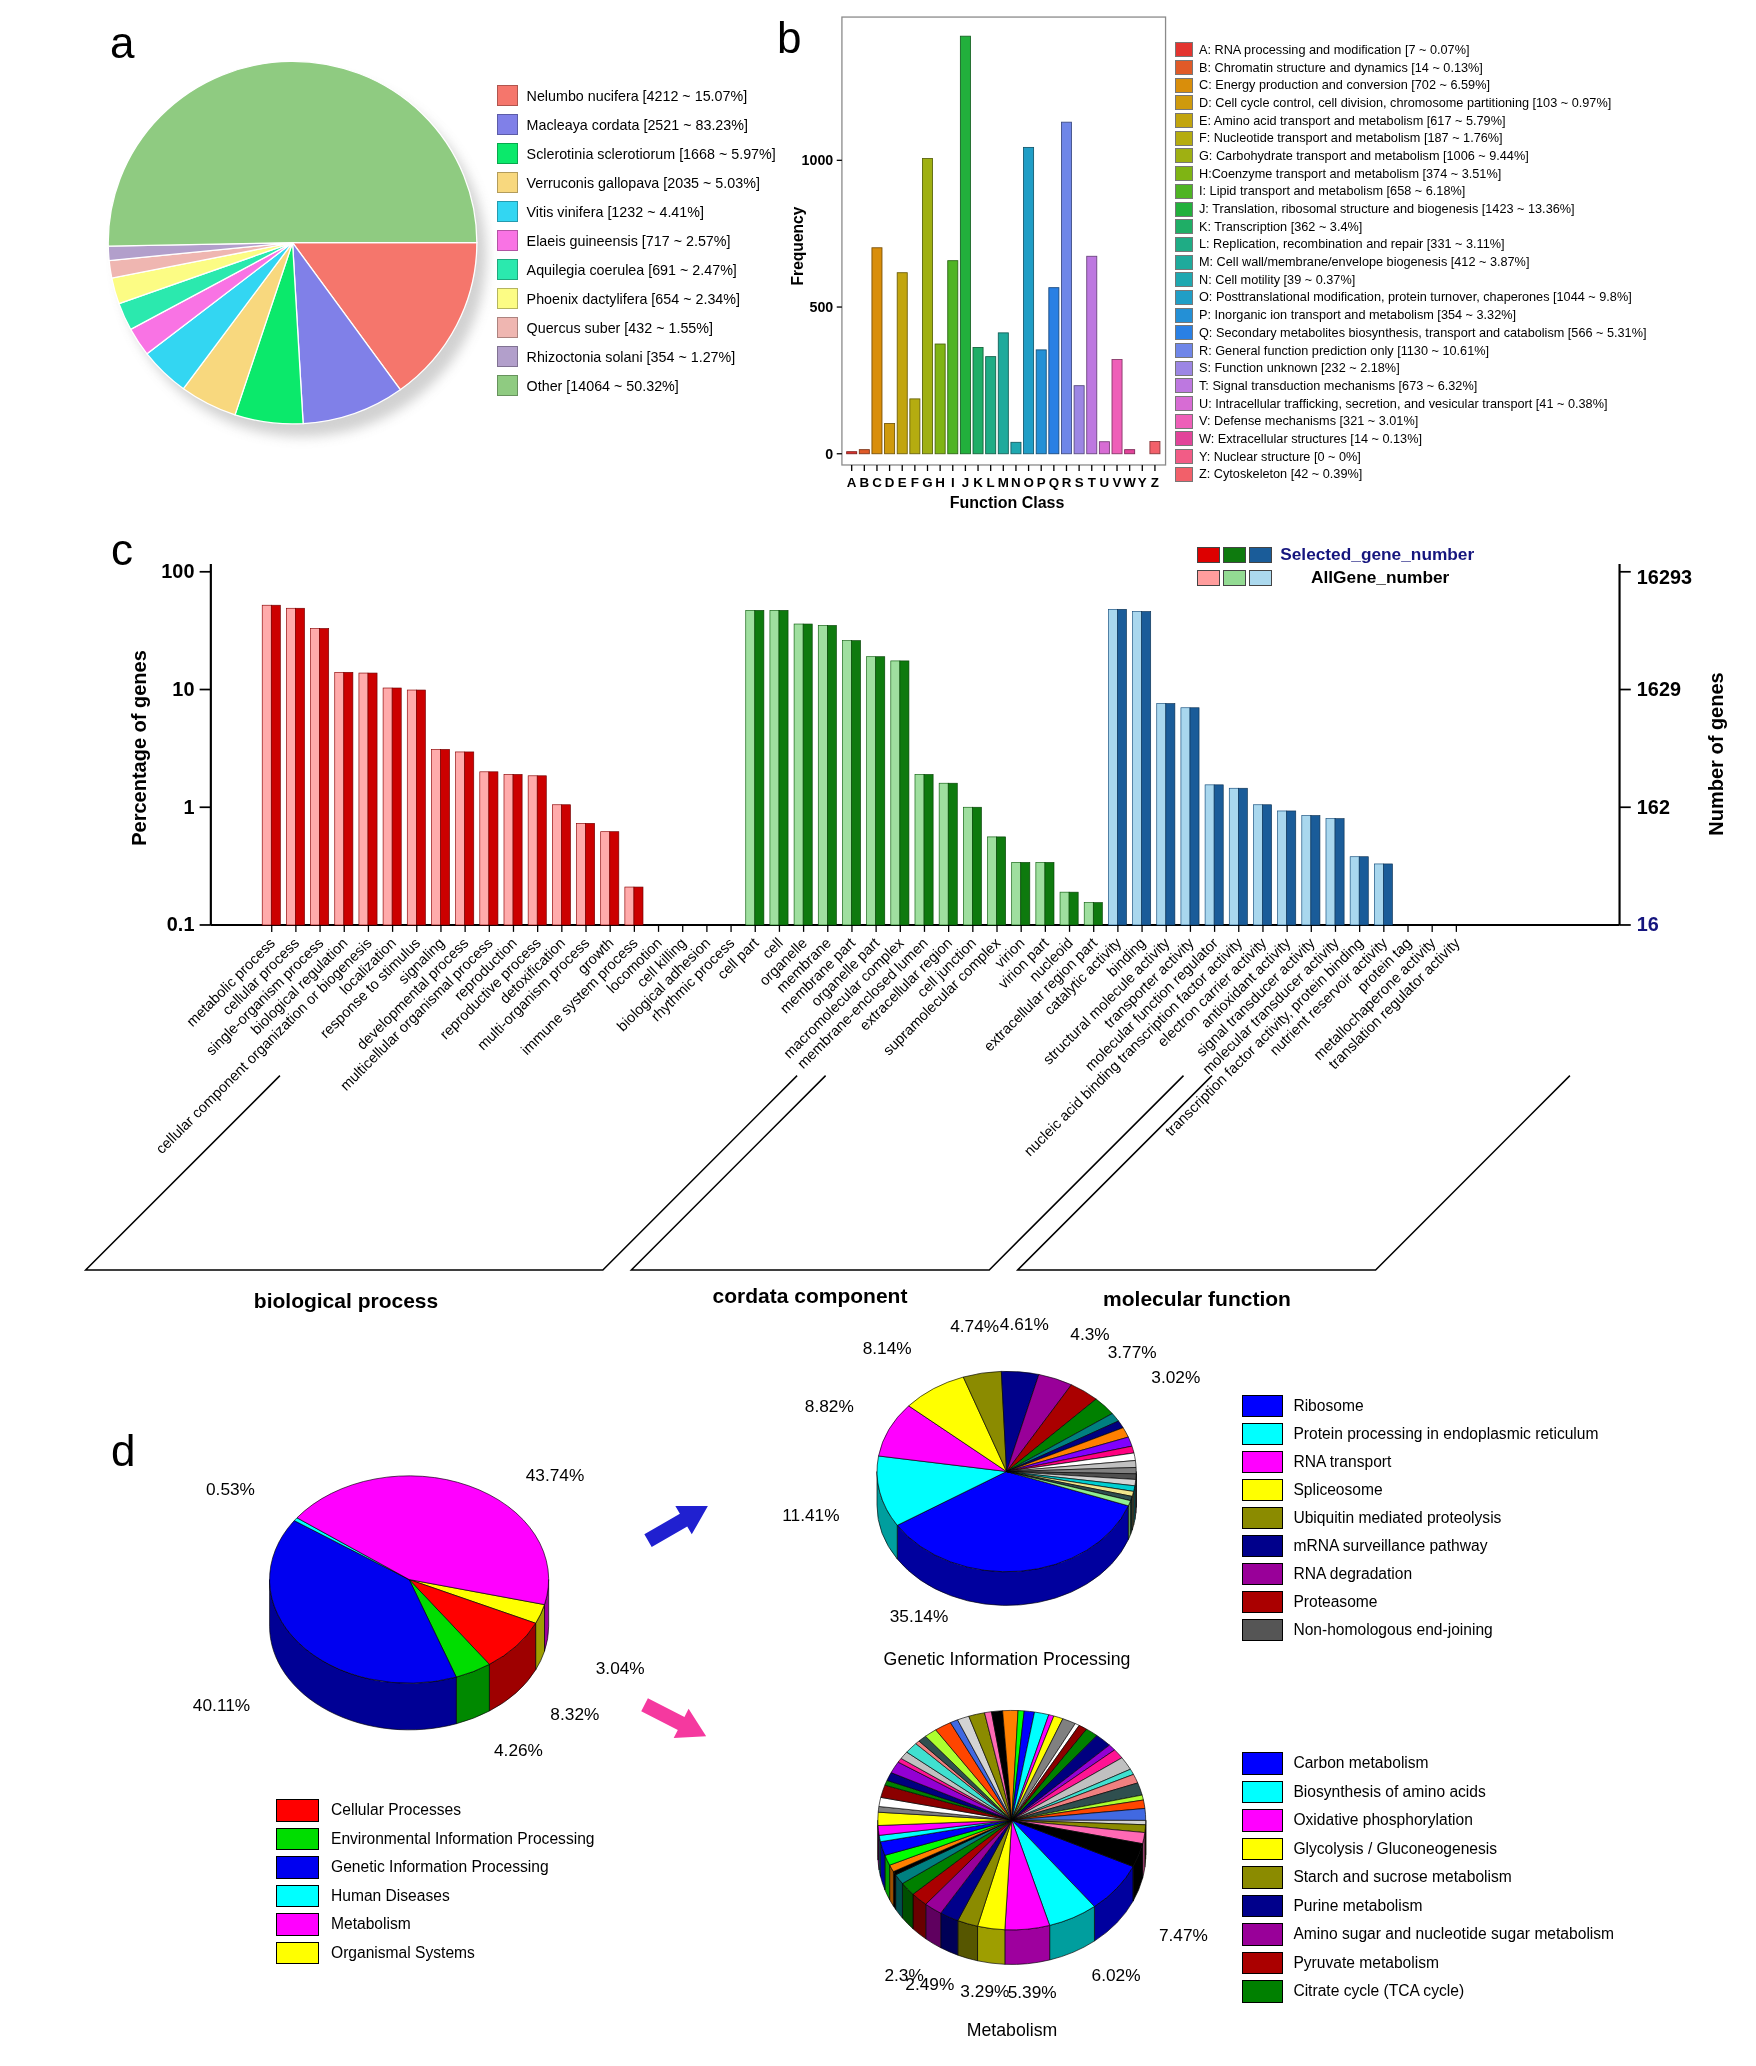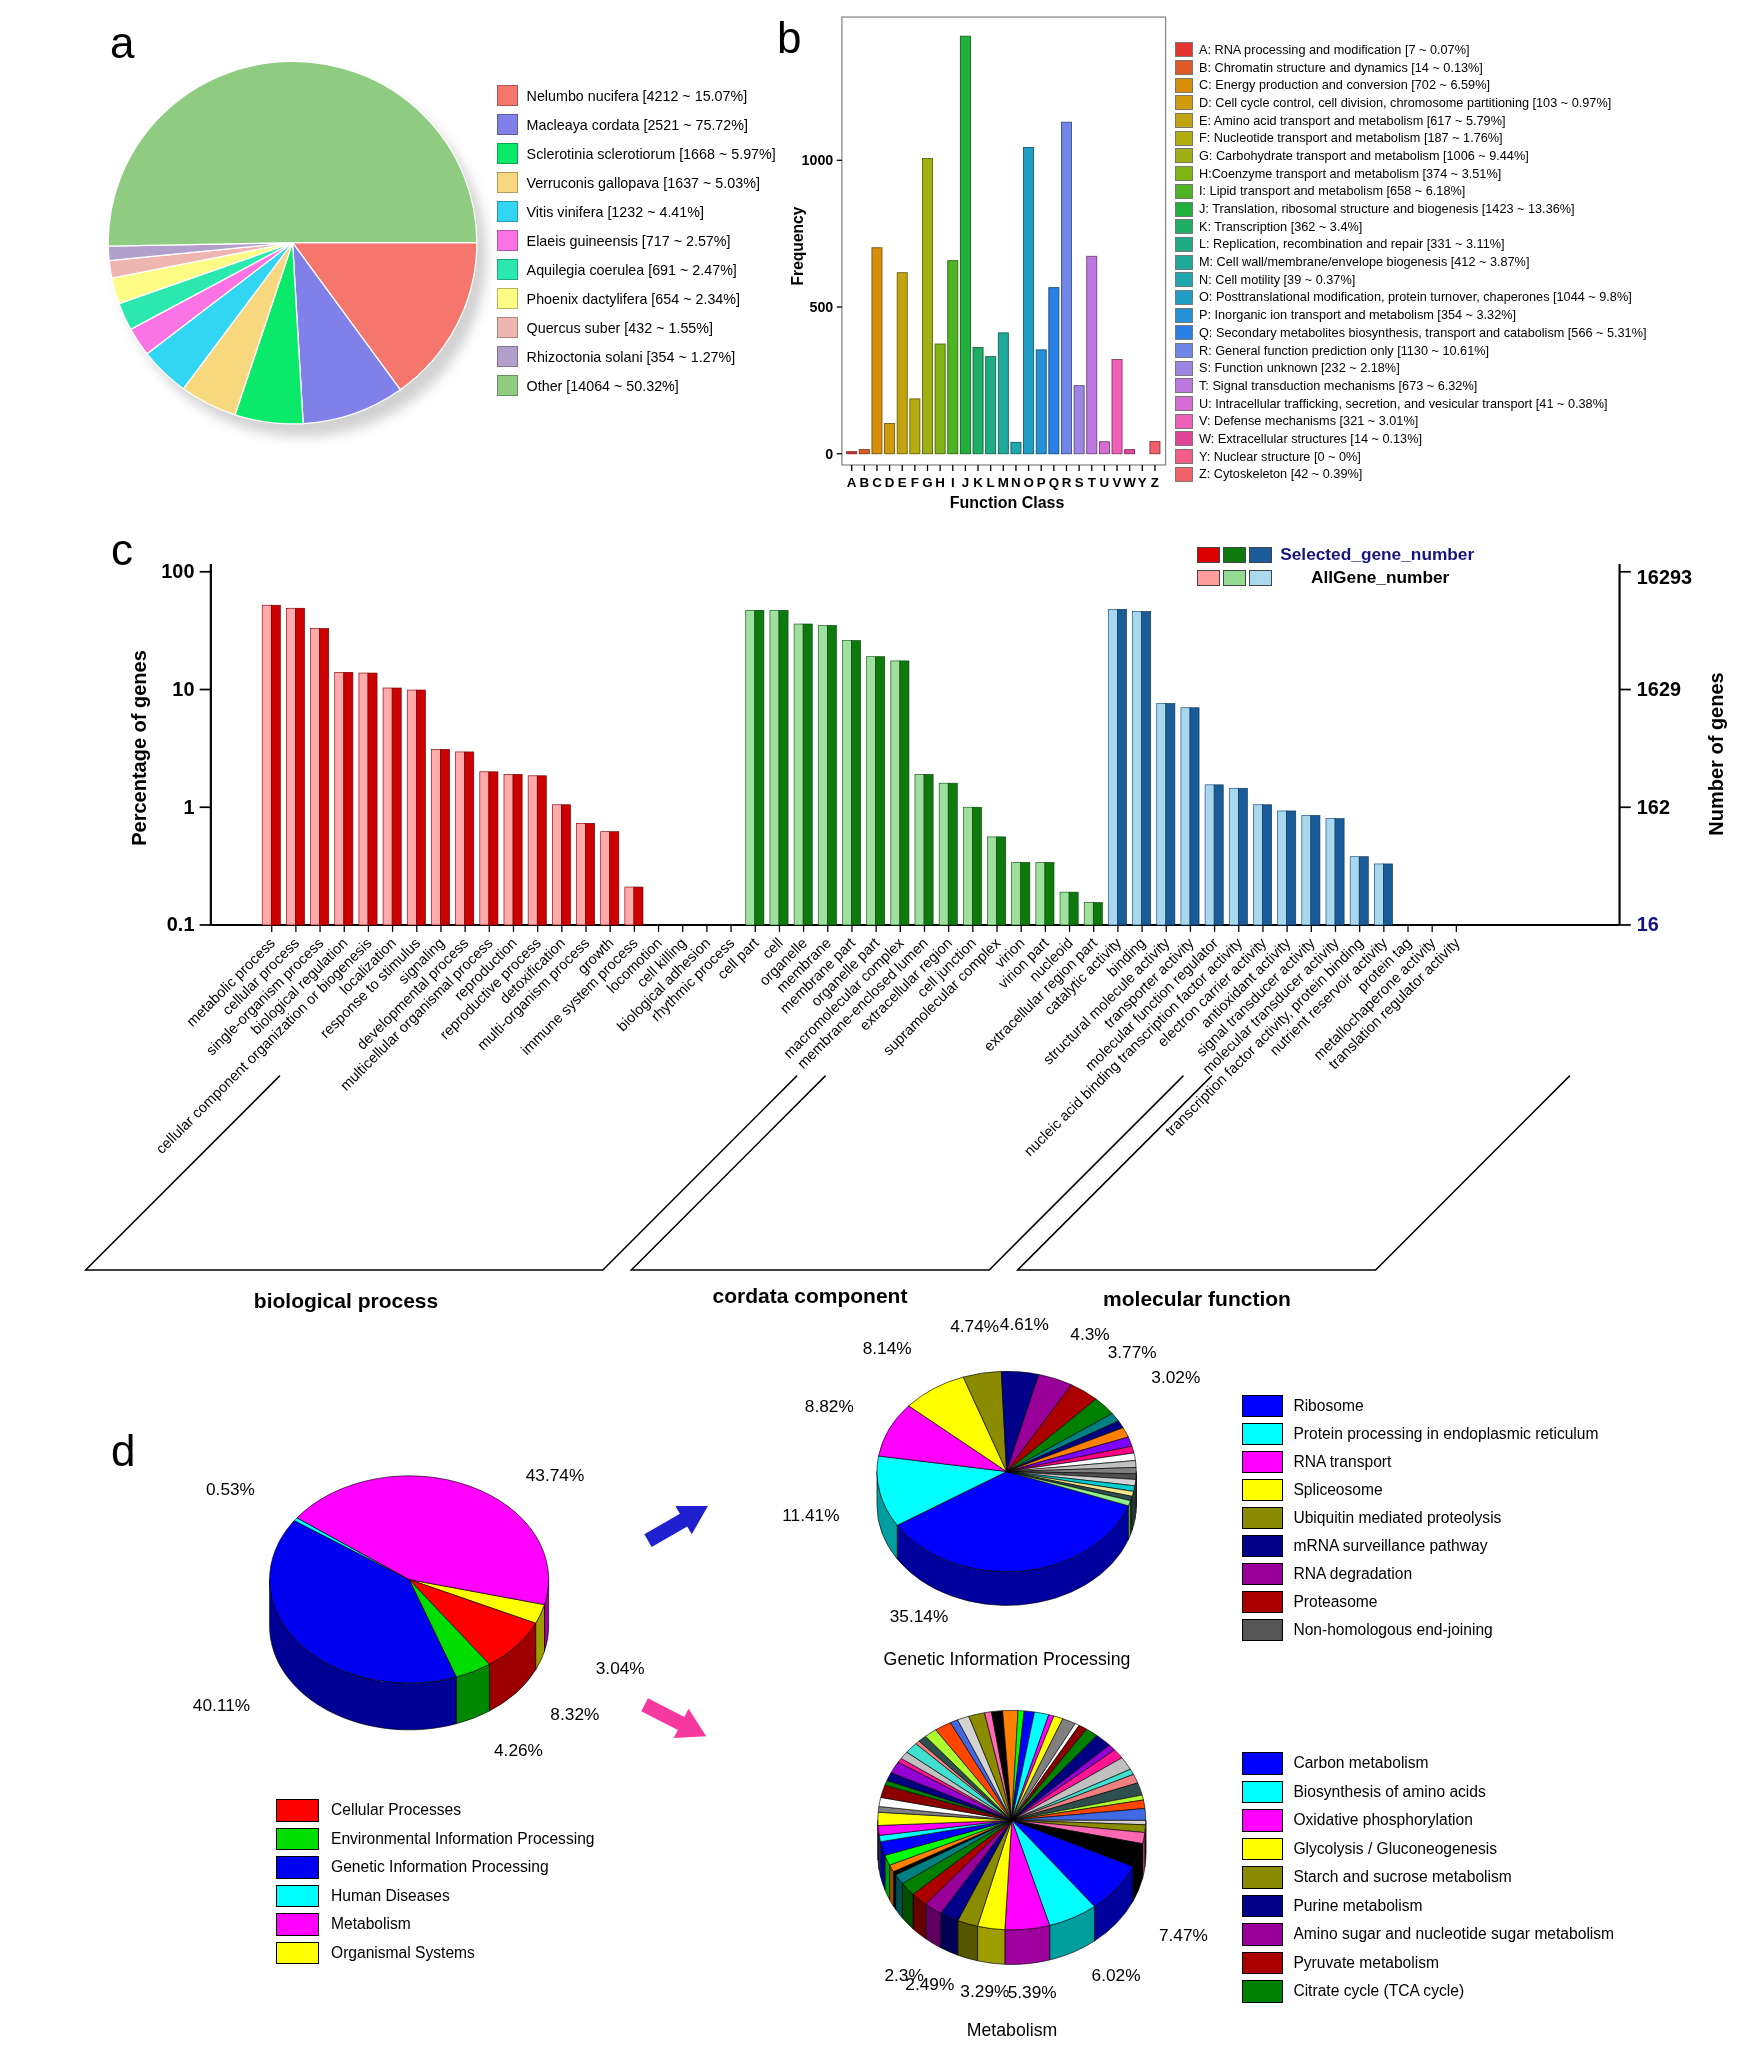--- a/index.html
+++ b/index.html
@@ -59,29 +59,29 @@
       <path d="M 497 462 L 70.08096430239777 470.17855449922763 A 427 420 0 1 1 924 461.9999999999999 Z" fill="#8FCB81" stroke="#ffffff" stroke-width="3"></path>
     </g>
   </svg>
 <div id="legend-a" class="abs legend" style="left:497px;top:81px;">
     <div class="row">
       <span class="sq" style="background: rgb(245, 118, 108); border: 0.9px solid rgb(176, 85, 78);"></span>
       <span class="lbl">Nelumbo  nucifera [4212 ~ 15.07%]</span>
     </div>
     <div class="row">
       <span class="sq" style="background: rgb(128, 128, 232); border: 0.9px solid rgb(92, 92, 167);"></span>
-      <span class="lbl">Macleaya  cordata [2521 ~ 75.72%]</span>
+      <span class="lbl">Macleaya  cordata [2521 ~ 83.23%]</span>
     </div>
     <div class="row">
       <span class="sq" style="background: rgb(11, 233, 107); border: 0.9px solid rgb(8, 168, 77);"></span>
       <span class="lbl">Sclerotinia sclerotiorum [1668 ~ 5.97%]</span>
     </div>
     <div class="row">
       <span class="sq" style="background: rgb(248, 216, 126); border: 0.9px solid rgb(179, 156, 91);"></span>
-      <span class="lbl">Verruconis gallopava [1637 ~ 5.03%]</span>
+      <span class="lbl">Verruconis gallopava [2035 ~ 5.03%]</span>
     </div>
     <div class="row">
       <span class="sq" style="background: rgb(51, 214, 242); border: 0.9px solid rgb(37, 154, 174);"></span>
       <span class="lbl">Vitis vinifera [1232 ~ 4.41%]</span>
     </div>
     <div class="row">
       <span class="sq" style="background: rgb(249, 115, 228); border: 0.9px solid rgb(179, 83, 164);"></span>
       <span class="lbl">Elaeis guineensis [717 ~ 2.57%]</span>
     </div>
     <div class="row">

